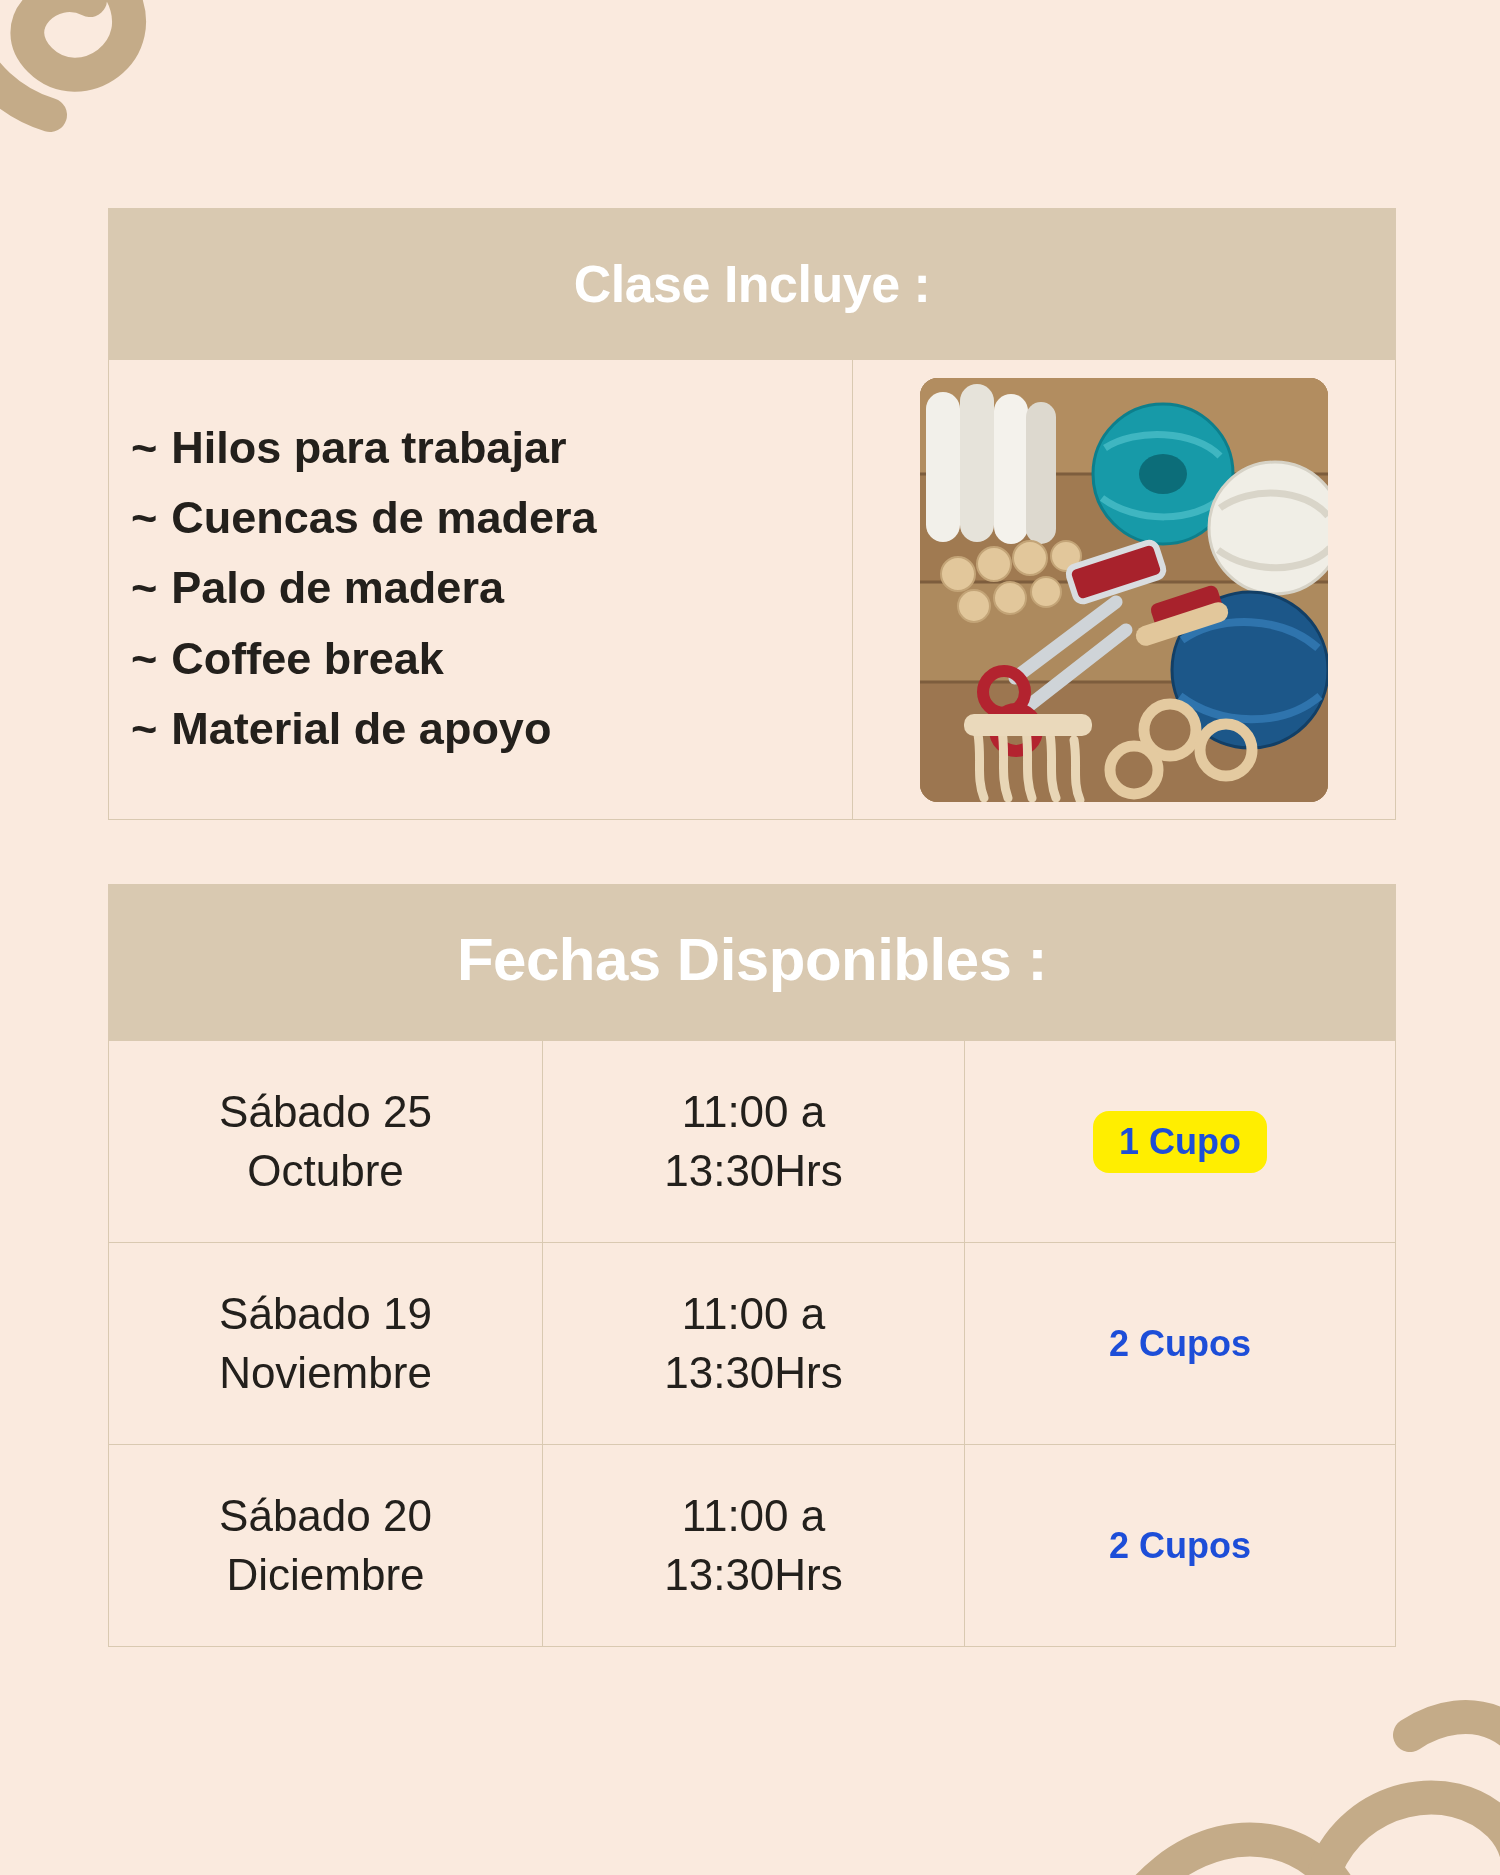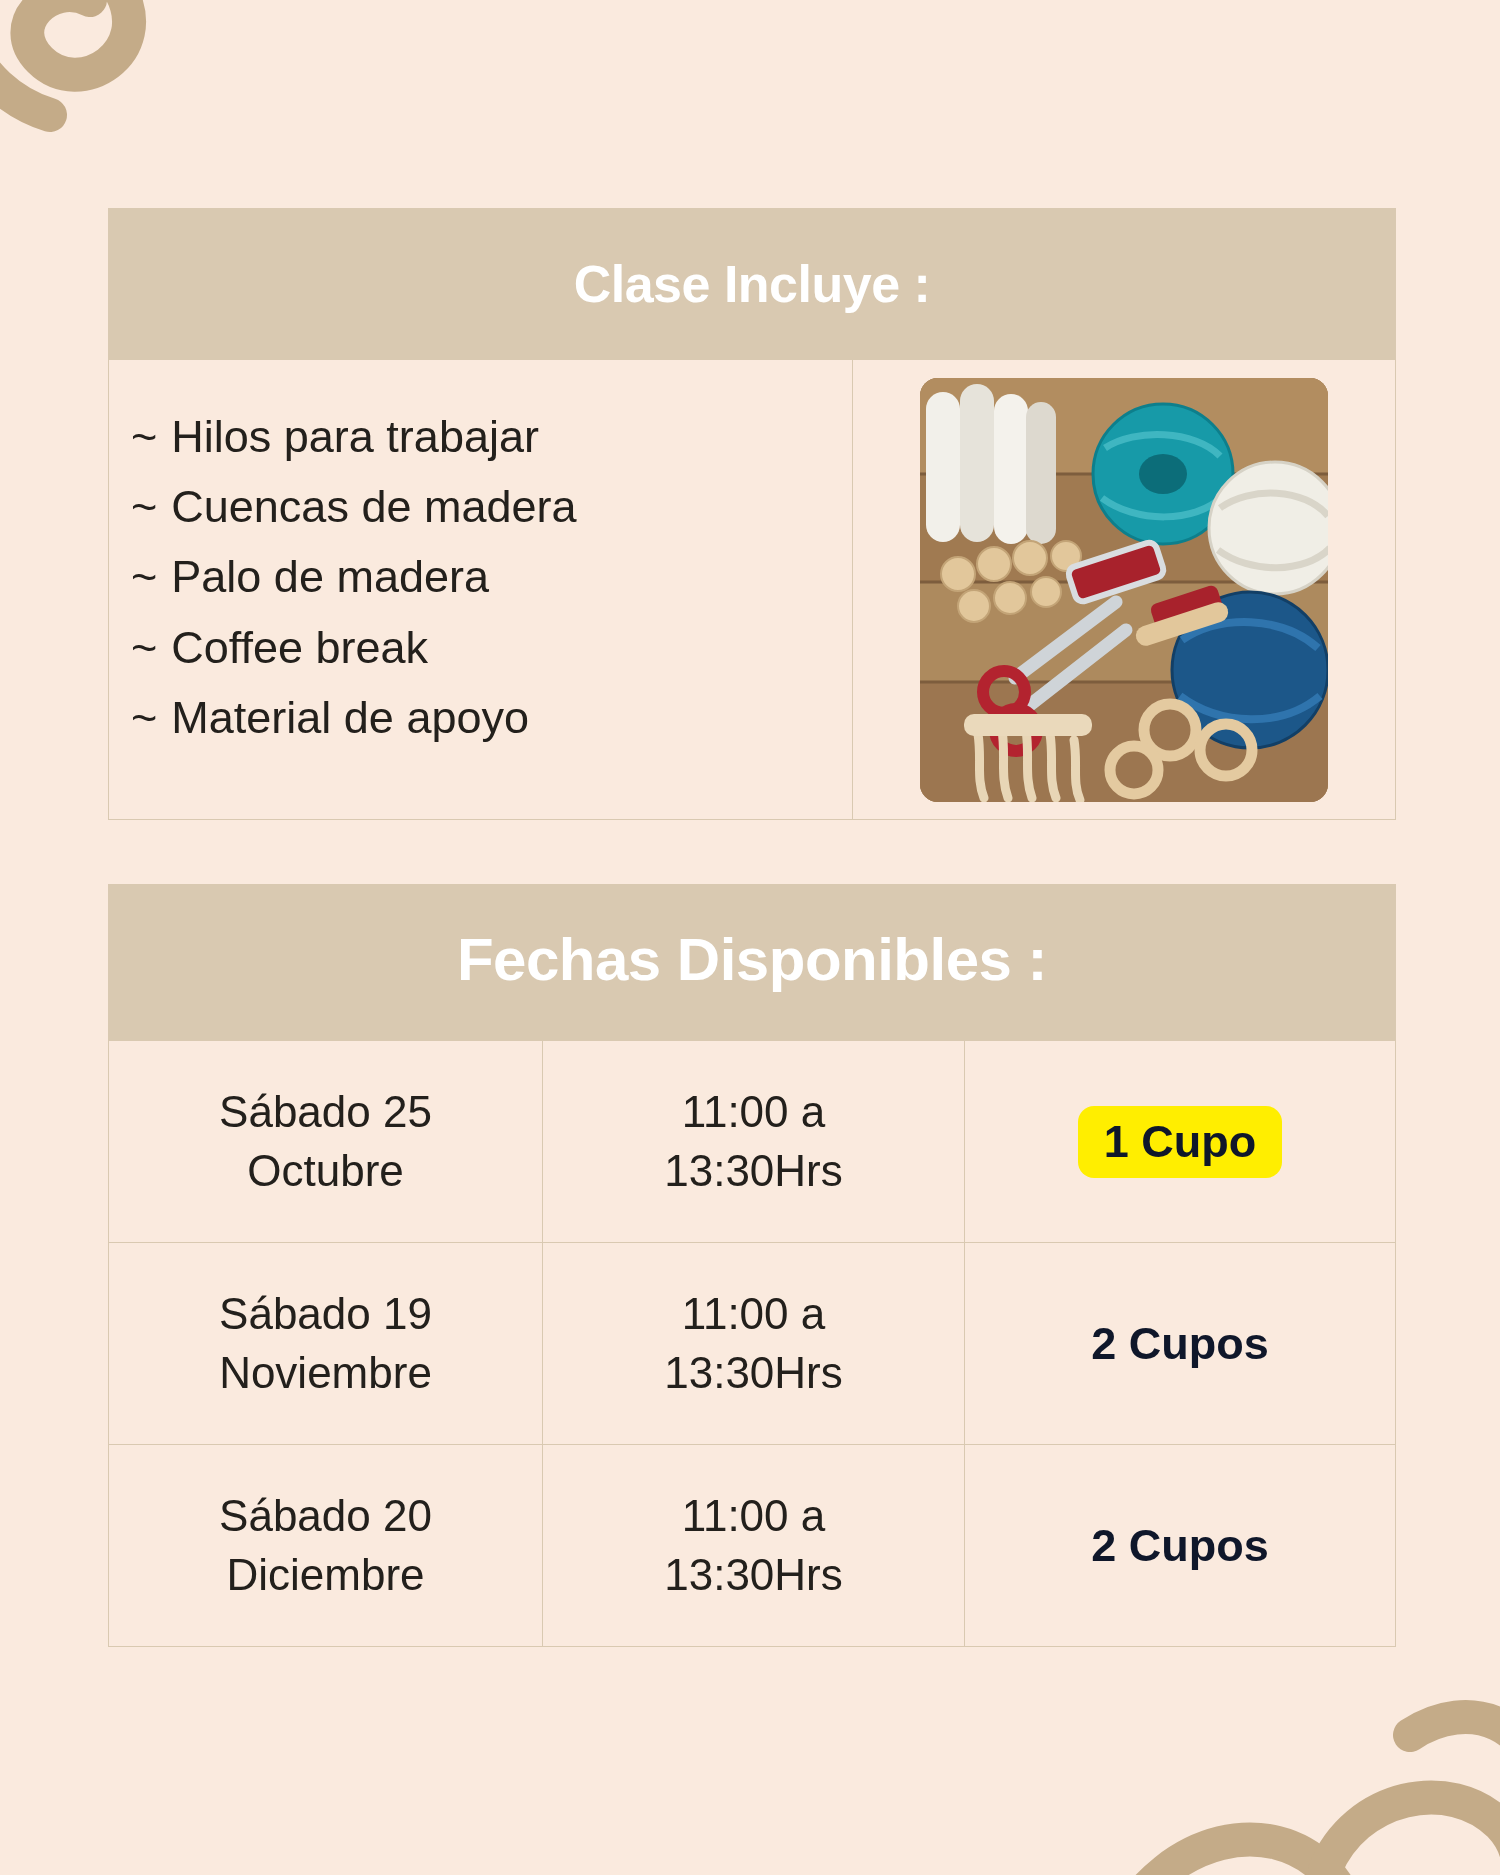--- a/index.html
+++ b/index.html
@@ -52,23 +52,24 @@
   }
   .includes-body {
     display: flex;
     height: 460px;
     border: 1px solid #d9c9b1;
     border-top: none;
     box-sizing: border-box;
   }
   .includes-list {
     flex: 0 0 744px;
-    padding: 42px 0 0 22px;
+    padding: 53px 0 0 22px;
     box-sizing: border-box;
     border-right: 1px solid #d9c9b1;
+    font-weight: bold;
   }
   .includes-list li {
     list-style: none;
     font-size: 45px;
     color: #23201c;
     line-height: 1.56;
     white-space: nowrap;
   }
   .includes-list ul {
     margin: 0;
@@ -113,23 +114,23 @@
     height: 202px;
     text-align: center;
     vertical-align: middle;
     color: #23201c;
     box-sizing: border-box;
   }
   td.col-date { width: 432px; font-size: 44px; line-height: 1.33; }
   td.col-time { width: 420px; font-size: 44px; line-height: 1.33; }
   td.col-slots { width: 429px; }
   .slot-text {
-    font-size: 45px;
+    font-size: 36px;
     font-weight: bold;
-    color: #0f172a;
+    color: #1d4ed8;
     display: inline-block;
   }
   .slot-text.highlight {
     background: #ffee00;
     border-radius: 16px;
     padding: 10px 26px;
   }
 </style>
 </head>
 <body>

